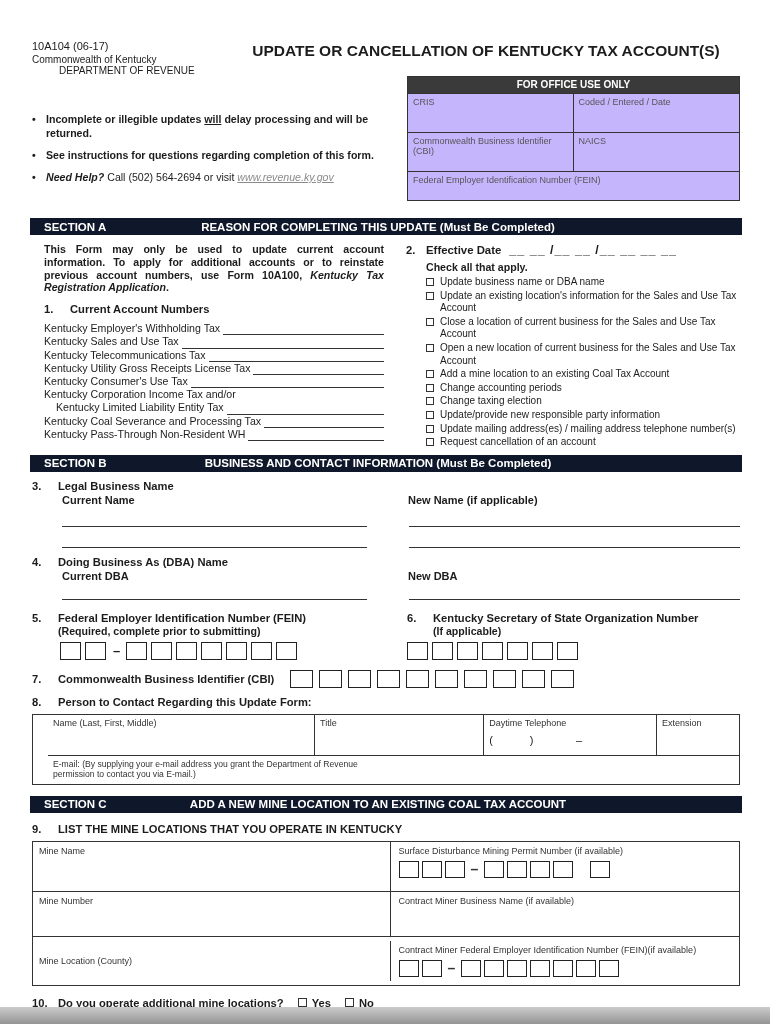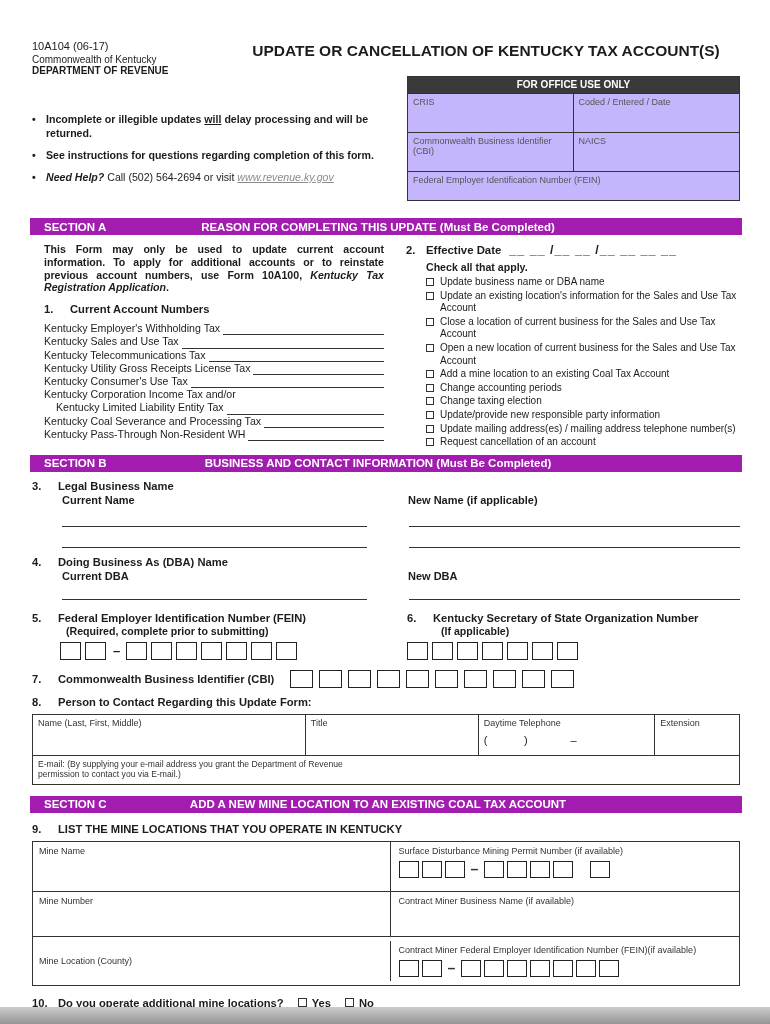--- a/index.html
+++ b/index.html
@@ -8,21 +8,21 @@
     position:relative; width:770px; height:1024px; background:#ffffff;
     font-family:"Liberation Sans", sans-serif; color:#1c1c1c; overflow:hidden;
     padding:40px 30px 0 32px;
   }
 
   
   .hdr { display:flex; align-items:flex-start; height:40px; }
   .hdr-left { width:200px; flex:none; }
   .form-number { font-size:11px; }
   .org1 { font-size:10px; margin-top:2px; }
-  .org2 { font-size:10px; font-weight:bold; }
+  .org2 { font-size:10px; font-weight:normal;margin-left:27px; }
   .page-title { flex:1; text-align:center; font-size:15.5px; font-weight:bold; padding-top:2px; }
 
   
   .bullets { margin-top:32px; width:372px; }
   .bullet { display:flex; font-size:10.6px; line-height:14px; margin-bottom:8px; font-weight:bold; }
   .bullet .dot { width:14px; flex:none; }
   .u { text-decoration:underline; }
   .need-help { font-style:italic; font-weight:bold; }
   .call-txt { font-weight:normal; }
   .link { color:#8a8a8a; text-decoration:underline; font-style:italic; font-weight:normal; }
@@ -31,21 +31,21 @@
   .office { position:absolute; top:76px; right:30px; width:333px; border:1px solid #333; background:#c4b5fd; }
   .office-head { background:#3a3a3a; color:#fff; font-size:10px; font-weight:bold; text-align:center; padding:2px 0 3px; }
   .office-row { display:flex; border-top:1px solid #333; }
   .office-row:first-of-type { border-top:none; }
   .office-cell { font-size:9px; color:#555; padding:3px 5px; height:38px; }
   .office-cell.l { width:50%; border-right:1px solid #333; }
   .office-cell.r { width:50%; }
   .office-cell.full { width:100%; height:28px; }
 
   
-  .secbar { position:relative; margin-left:-2px; margin-right:-2px; height:17px; background:#a21caf; color:#fff;
+  .secbar { position:relative; margin-left:-2px; margin-right:-2px; height:17px; background:#0f172a; color:#fff;
             font-size:11.5px; font-weight:bold; display:flex; align-items:center; }
   .secbar-label { margin-left:14px; z-index:2; }
   .secbar-title { position:absolute; left:0; right:16px; text-align:center; z-index:1; }
 
   
   .secA-body { display:flex; margin-top:8px; }
   .colA-left { width:352px; flex:none; padding-left:12px; }
   .colA-right { flex:1; margin-left:22px; }
   .intro { font-size:10.6px; font-weight:bold; line-height:12.8px; text-align:justify; }
   .intro .it { font-style:italic; }
@@ -66,33 +66,33 @@
   .chk-box { width:8px; height:8px; border:1px solid #333; margin:2px 6px 0 0; flex:none; background:#fff; }
 
   
   .qblock { margin-top:8px; }
   .sub-labels { display:flex; margin-left:30px; margin-top:2px; font-weight:bold; font-size:11px; }
   .sub-labels .left-lab { width:346px; flex:none; }
   .line-row { display:flex; margin-left:30px; margin-top:20px; }
   .line-row .half { border-bottom:1px solid #333; }
   .line-row .half.l { width:305px; flex:none; margin-right:42px; }
   .line-row .half.r { flex:1; }
-  .sub-note { font-weight:bold; font-size:10.6px; margin-left:34px; margin-top:1px; }
+  .sub-note { font-weight:bold; font-size:10.6px; margin-left:26px; margin-top:1px; }
   .row56 { display:flex; margin-top:12px; }
   .col5 { width:375px; flex:none; }
   .col6 { flex:1; }
   .boxes { display:flex; align-items:center; margin-top:5px; }
   .nbox { width:21px; height:18px; border:1.5px solid #222; background:#fff; margin-right:4px; flex:none; }
   .boxes .dash { font-weight:bold; font-size:13px; margin:0 6px 0 3px; }
   .boxes.ml { margin-left:28px; }
   .q7 { display:flex; align-items:center; margin-top:10px; }
   .q7 .boxes { margin-top:0; margin-left:16px; }
   .q7 .nbox { width:23px; margin-right:6px; }
 
-  .contact-table { border:1px solid #333; margin-top:6px; }
+  .contact-table { border:1px solid #333; margin-top:6px;padding-left:15px; }
   .ct-row1 { display:flex; height:40px; }
   .ct-cell { font-size:9px; color:#333; padding:3px 5px; border-left:1px solid #333; }
   .ct-cell:first-child { border-left:none; }
   .ct-name { width:38.5%; }
   .ct-title { width:24.5%; }
   .ct-phone { width:25%; }
   .ct-ext { width:12%; }
   .phone-blank { display:block; font-size:11px; color:#1c1c1c; white-space:pre; margin-top:6px; }
   .ct-row2 { border-top:1px solid #333; height:29px; padding:3px 5px; }
   .ct-email { font-size:8.6px; color:#333; line-height:10.5px; max-width:310px; }

